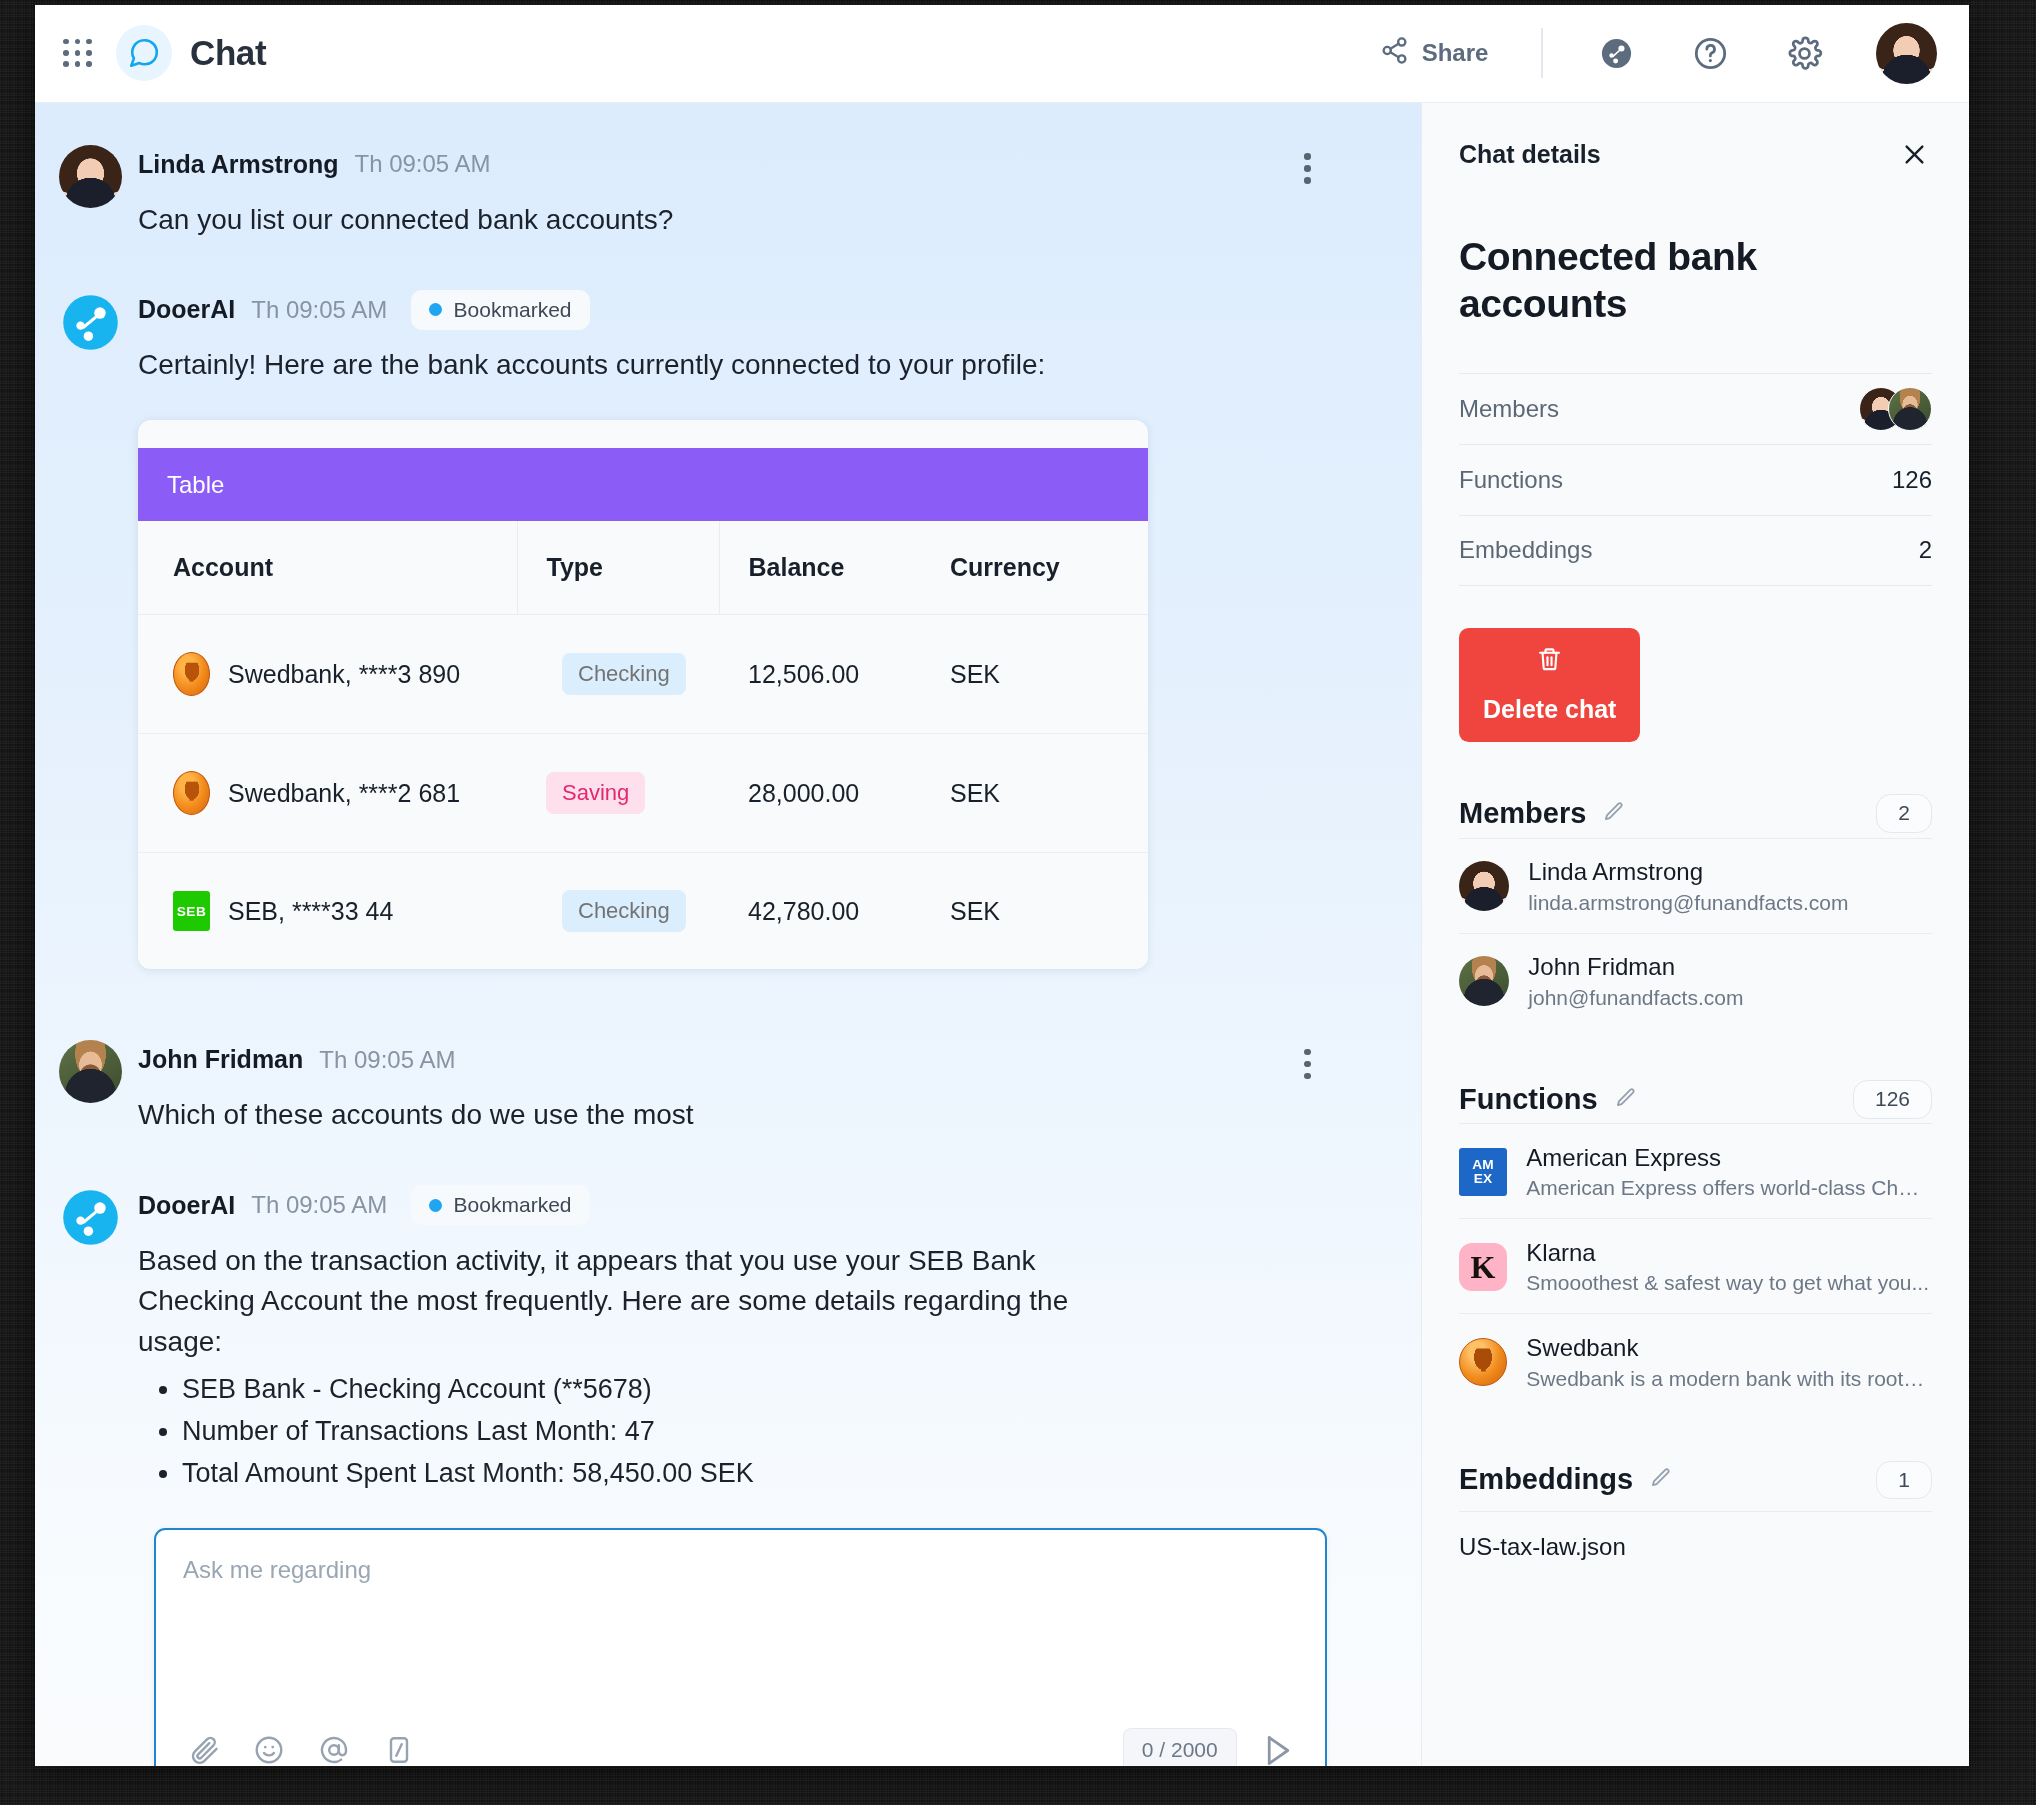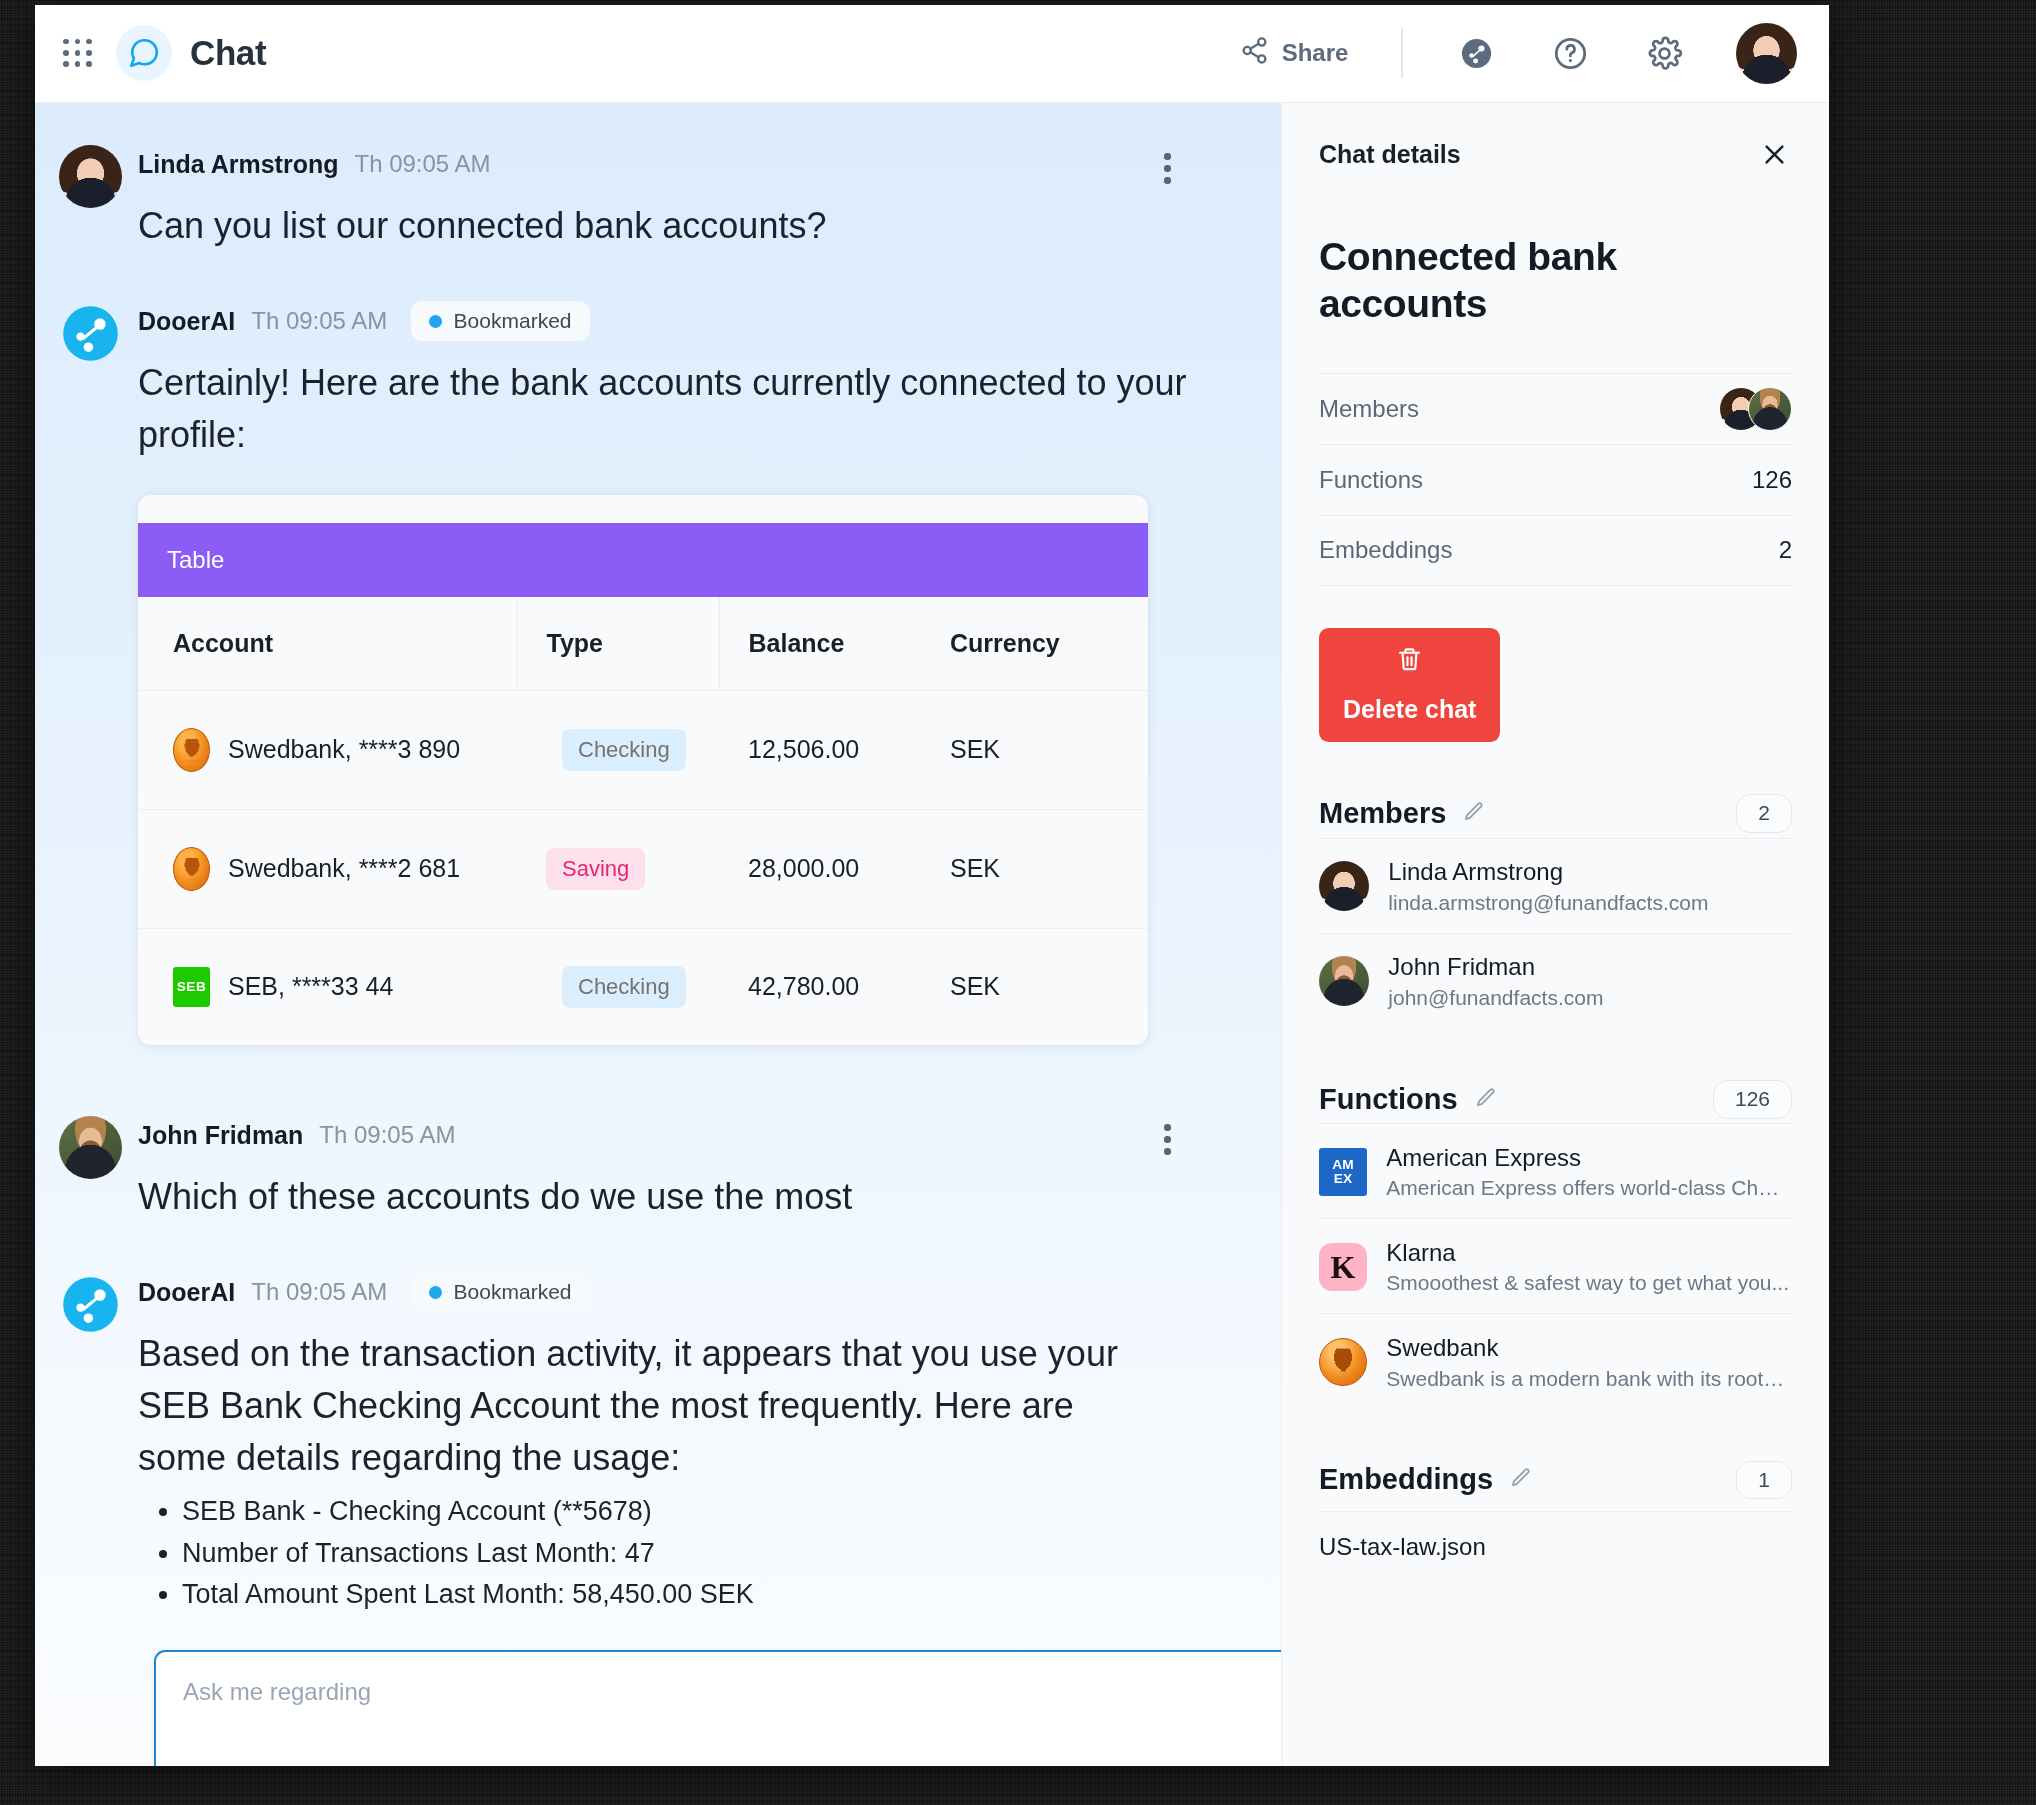--- a/index.html
+++ b/index.html
@@ -13,21 +13,21 @@
   .frame {
     position: absolute; inset: 0;
     background:
       repeating-linear-gradient(0deg, rgba(255,255,255,.045) 0 0.8px, transparent 0.8px 2.4px),
       repeating-linear-gradient(90deg, rgba(255,255,255,.035) 0 0.8px, transparent 0.8px 1.6px),
       #141414;
   }
   .app {
     position: absolute;
     left: 35px; top: 4.8px;
-    width: 1794px; height: 1761px;
+    width: 1934px; height: 1761px;
     background: #ffffff;
     overflow: hidden;
     box-shadow: 0 6.4px 39px rgba(0,0,0,.55);
   }
 
   
   .topbar {
     height: 98px; width: 100%;
     background: #fff;
     border-bottom: 0.8px solid #e9eef3;
@@ -95,21 +95,21 @@
   .msg-head { display:flex; align-items:center; gap: 16px; min-height: 45px; }
   .msg .avatar, .msg .botlogo { position:absolute; left: -79px; top: 3.2px; width: 63px; height: 63px; }
   .sender { font-size: 25px; font-weight: 700; color:#141b24; }
   .time { font-size: 24px; color:#8794a4; }
   .bookmark {
     display:inline-flex; align-items:center; gap: 11.3px;
     background:#f7fafc; border-radius: 11.3px; padding: 8px 18px;
     font-size: 21px; color:#3e4957; margin-left: 8px; cursor:pointer;
   }
   .bookmark .dot { width:13px; height:13px; border-radius:50%; background:#20a6f0; }
-  .msg-text { font-size: 36px; color:#1b222c; line-height: 1.45; margin-top: 13px; }
+  .msg-text { font-size: 28px; color:#1b222c; line-height: 1.45; margin-top: 13px; }
   .msg-list { margin: 6.4px 0 0 44px; }
   .msg-list li { font-size: 27px; color:#1b222c; line-height: 1.55; }
   .kebab {
     position:absolute; right: 48px; top: 4.8px;
     width: 35px; height:44px; display:flex; flex-direction:column;
     align-items:center; justify-content:center; gap:5.6px; cursor:pointer;
   }
   .kebab i { width:6.4px; height:6.4px; border-radius:50%; background:#58646f; display:block; }
 
   

